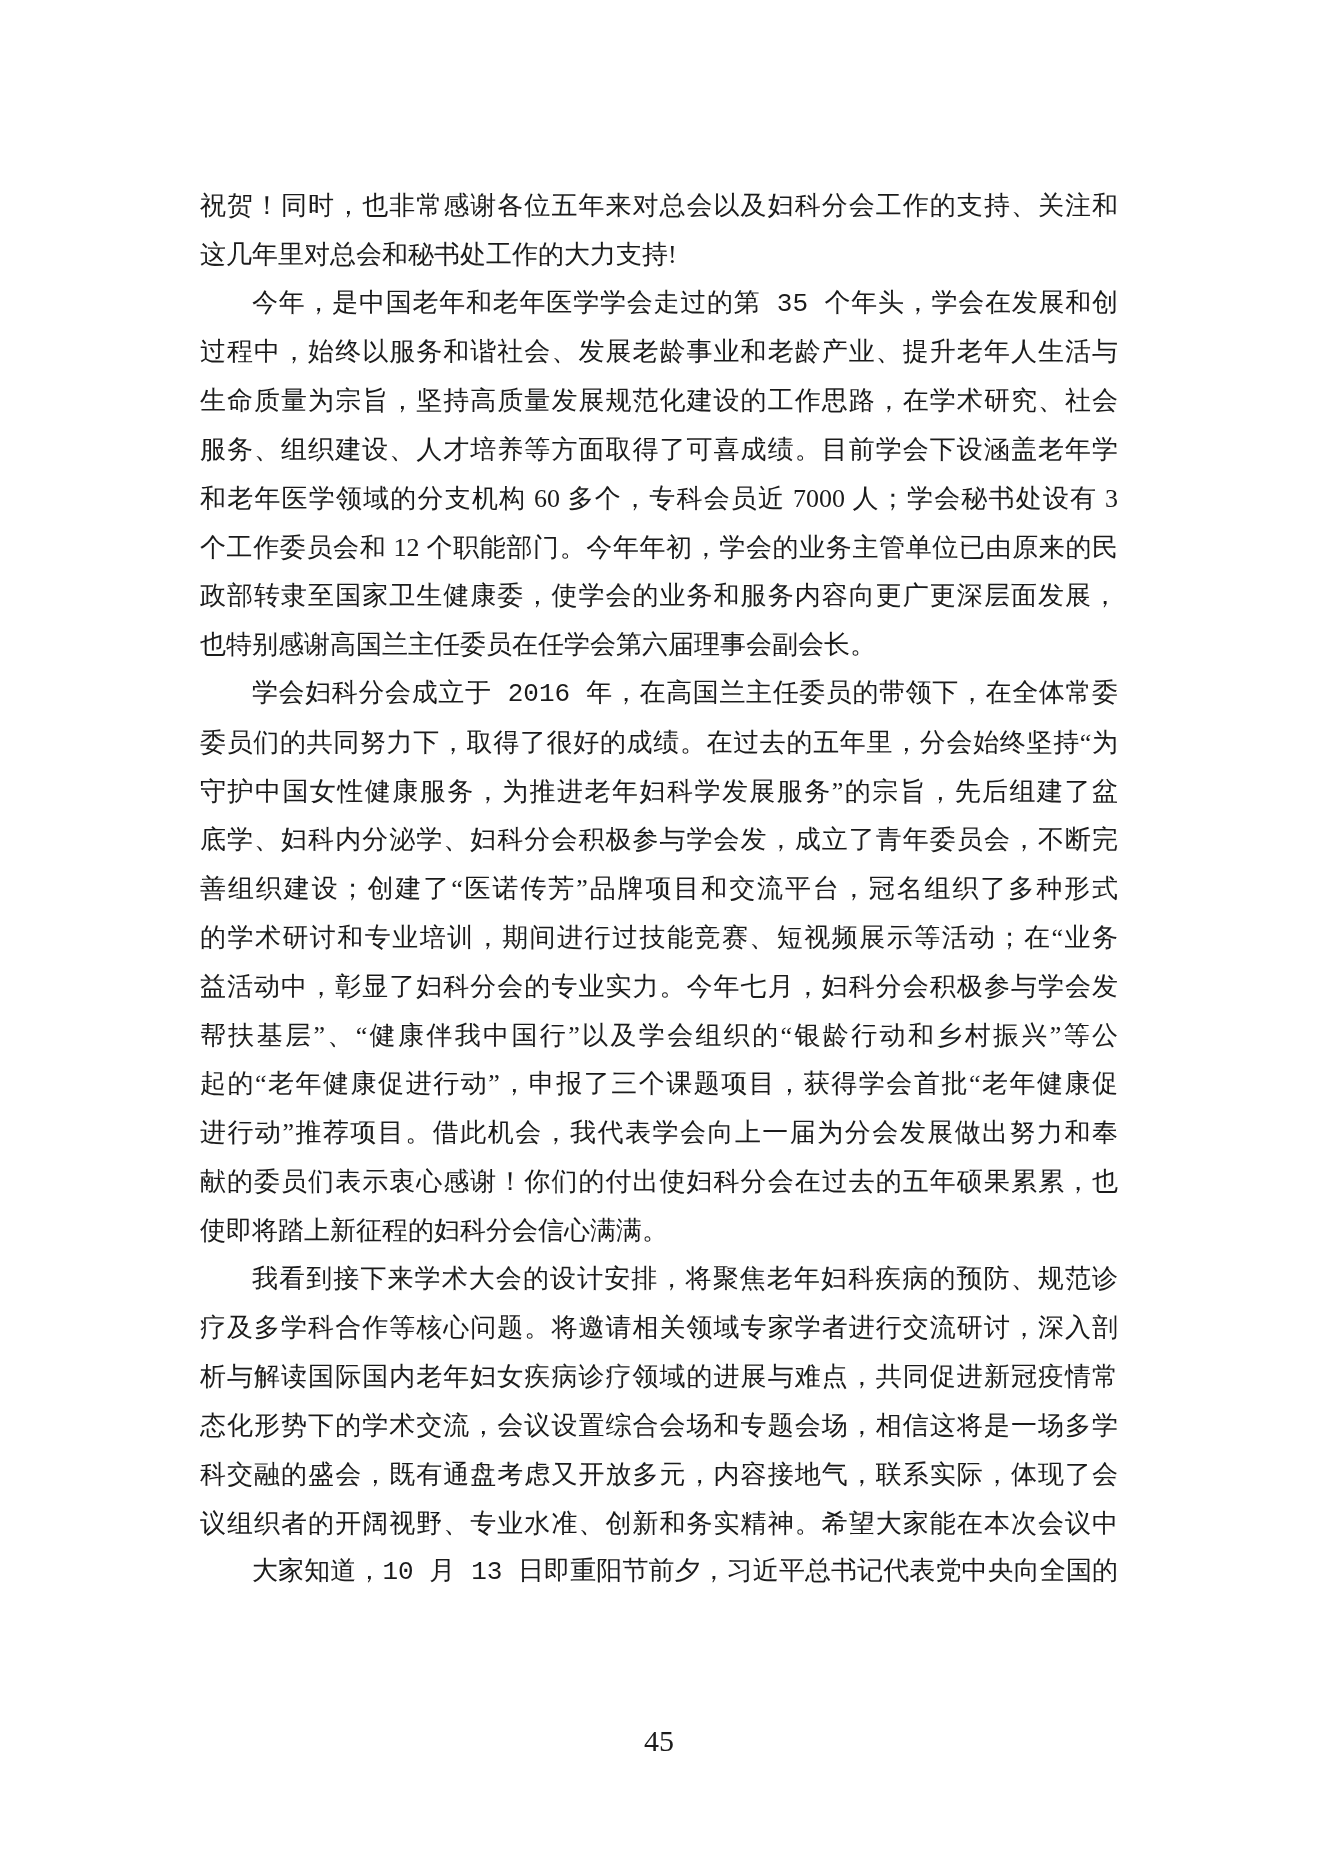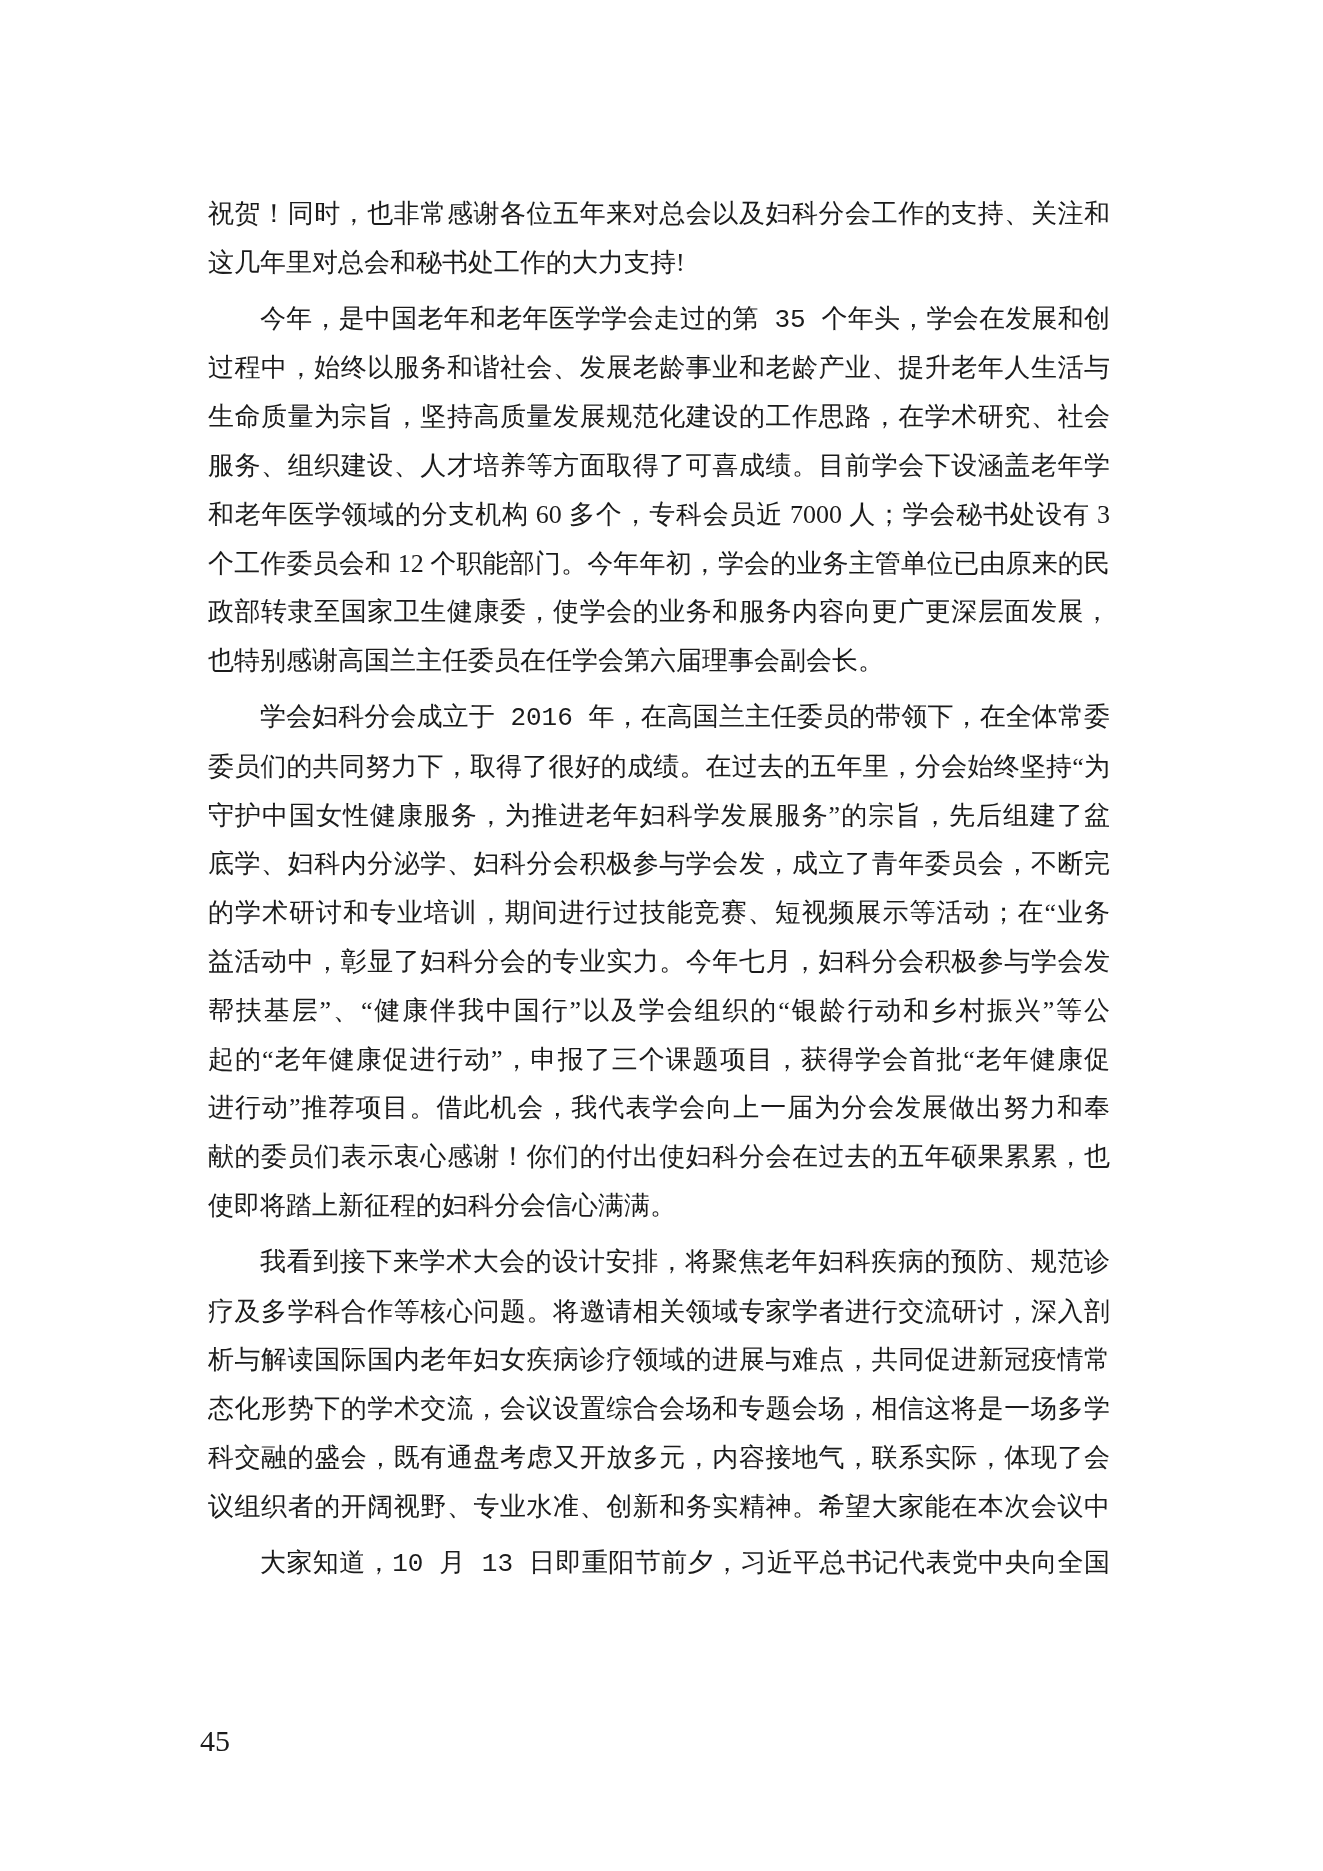--- a/index.html
+++ b/index.html
@@ -19,21 +19,21 @@
   .textblock {
     position: absolute;
     left: 200px;
     top: 182px;
     width: 918px;
     font-size: 26px;
     line-height: 48.8px;
     letter-spacing: 0;
   }
   .para {
-    margin: 8px;
+    margin: 0;
     padding: 0;
   }
   .line {
     height: 48.8px;
     text-align: justify;
     text-align-last: justify;
     white-space: normal;
     overflow: hidden;
   }
   .line.last {
@@ -41,21 +41,21 @@
   }
   .line.indent {
     text-indent: 52px;
     font-family: Liberation Mono, monospace;
   }
   .page-number {
     position: absolute;
     left: 200px;
     top: 1724px;
     width: 918px;
-    text-align: left;
+    text-align: center;
     font-size: 30px;
     line-height: 34px;
     color: #1b1b1b;
   }
 </style>
 </head>
 <body>
 
 <div class="page">
   <div class="textblock">
@@ -74,20 +74,21 @@
       <div class="line">个工作委员会和 12 个职能部门。今年年初，学会的业务主管单位已由原来的民</div>
       <div class="line">政部转隶至国家卫生健康委，使学会的业务和服务内容向更广更深层面发展，</div>
       <div class="line last">也特别感谢高国兰主任委员在任学会第六届理事会副会长。</div>
     </div>
 
     <div class="para">
       <div class="line indent">学会妇科分会成立于 2016 年，在高国兰主任委员的带领下，在全体常委和</div>
       <div class="line">委员们的共同努力下，取得了很好的成绩。在过去的五年里，分会始终坚持“为</div>
       <div class="line">守护中国女性健康服务，为推进老年妇科学发展服务”的宗旨，先后组建了盆</div>
       <div class="line">底学、妇科内分泌学、妇科分会积极参与学会发，成立了青年委员会，不断完</div>
+      <div class="line">善组织建设；创建了“医诺传芳”品牌项目和交流平台，冠名组织了多种形式</div>
       <div class="line">的学术研讨和专业培训，期间进行过技能竞赛、短视频展示等活动；在“业务</div>
       <div class="line">益活动中，彰显了妇科分会的专业实力。今年七月，妇科分会积极参与学会发</div>
       <div class="line">帮扶基层”、“健康伴我中国行”以及学会组织的“银龄行动和乡村振兴”等公</div>
       <div class="line">起的“老年健康促进行动”，申报了三个课题项目，获得学会首批“老年健康促</div>
       <div class="line">进行动”推荐项目。借此机会，我代表学会向上一届为分会发展做出努力和奉</div>
       <div class="line">献的委员们表示衷心感谢！你们的付出使妇科分会在过去的五年硕果累累，也</div>
       <div class="line last">使即将踏上新征程的妇科分会信心满满。</div>
     </div>
 
     <div class="para">

